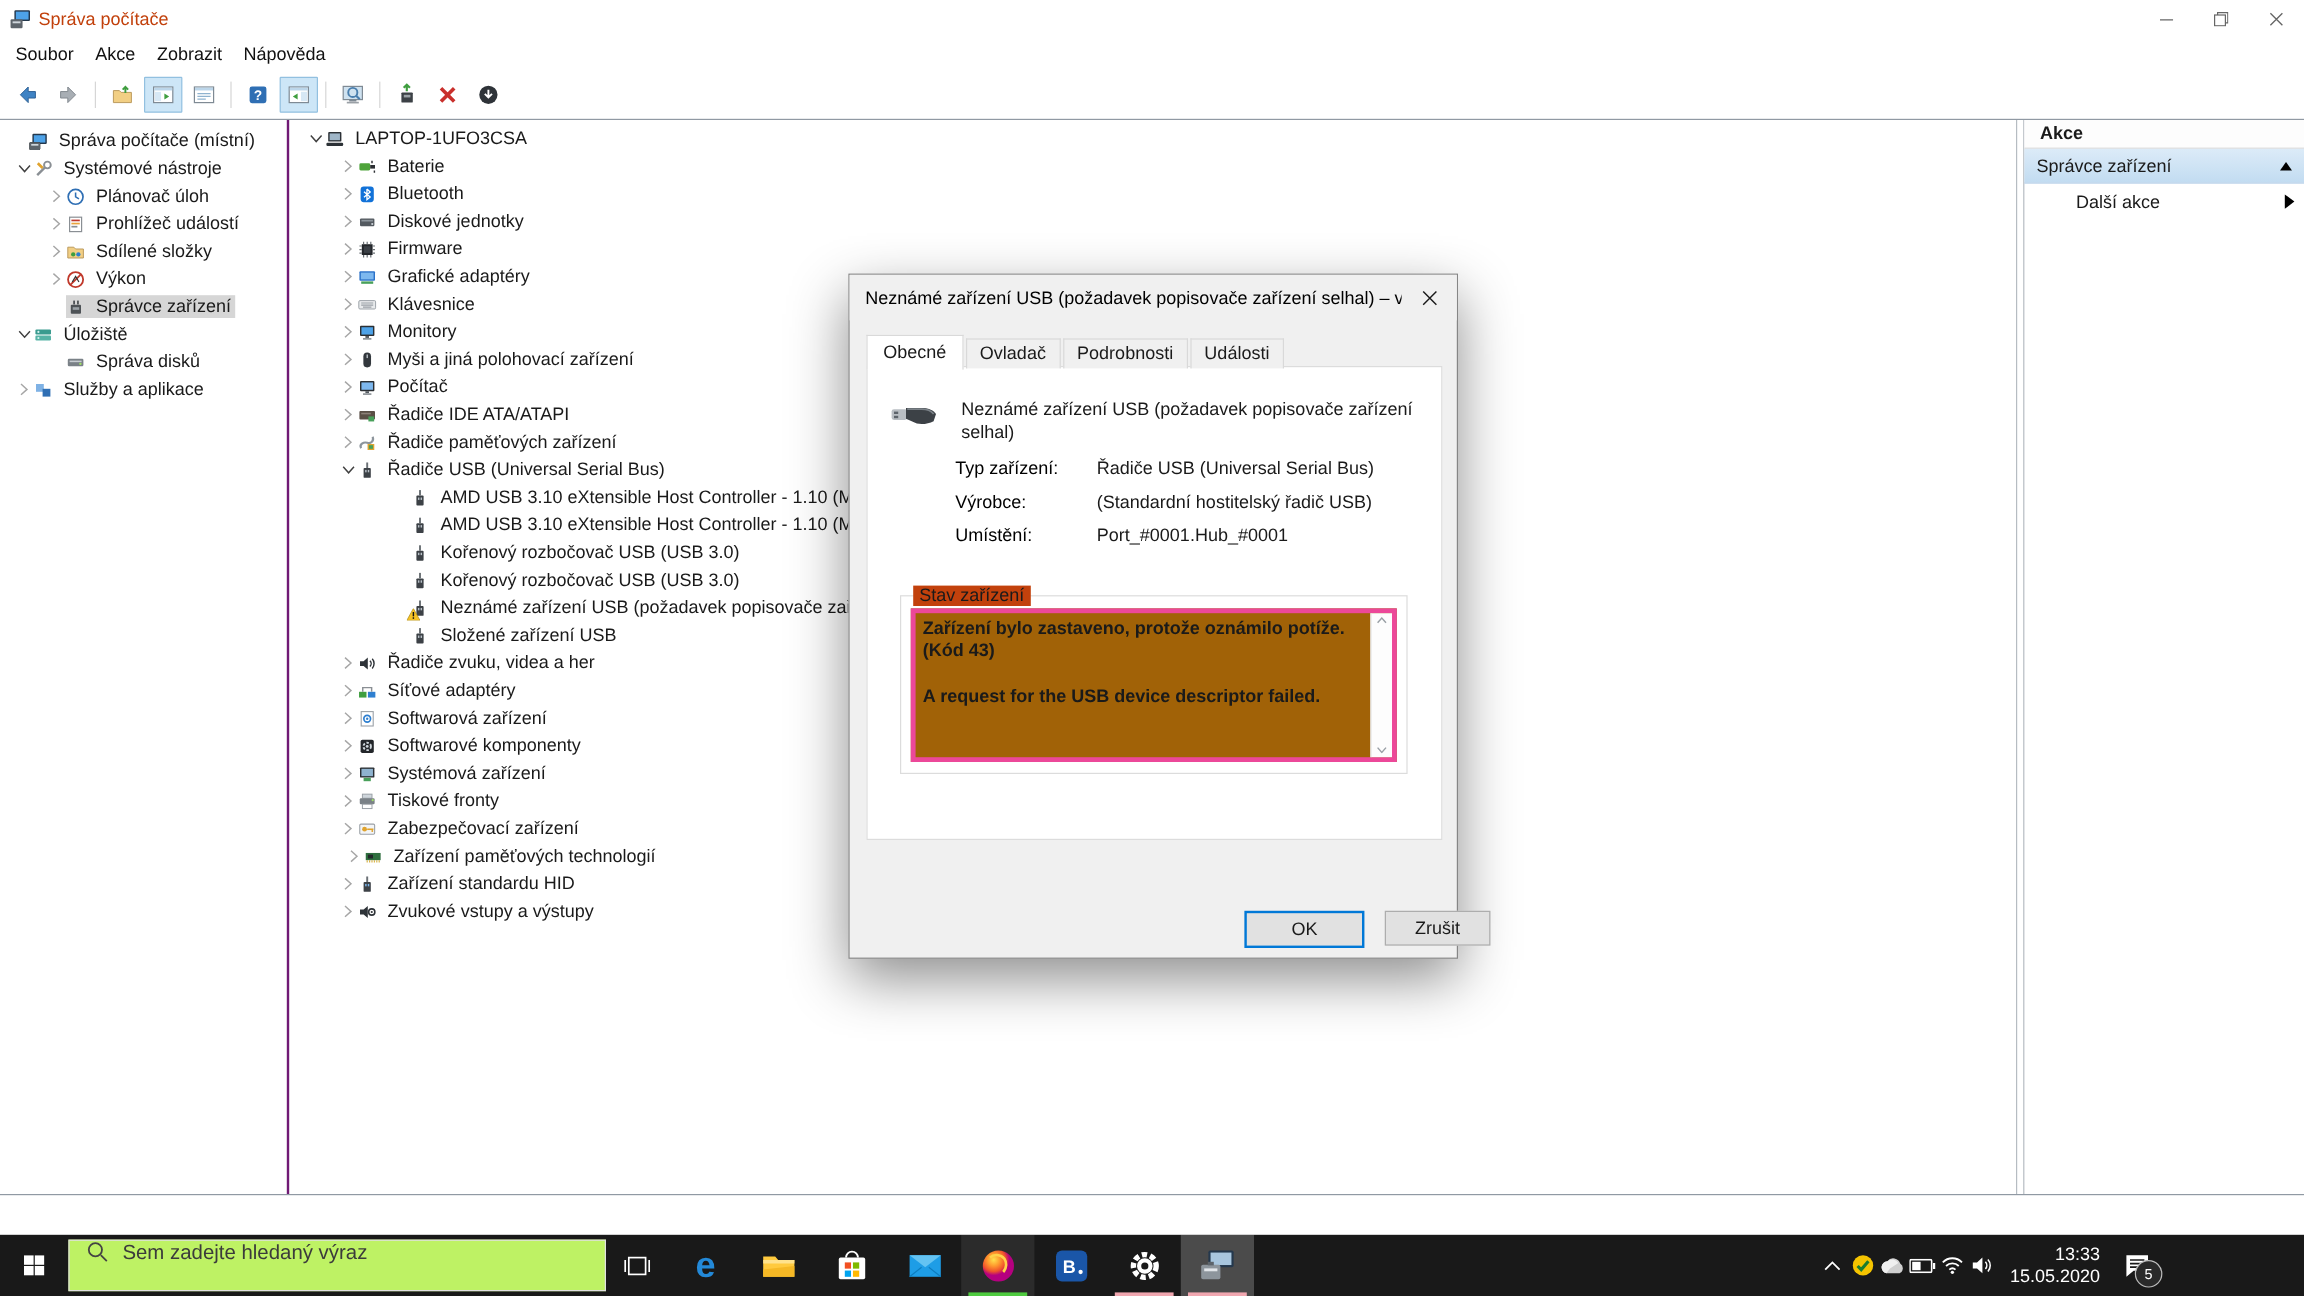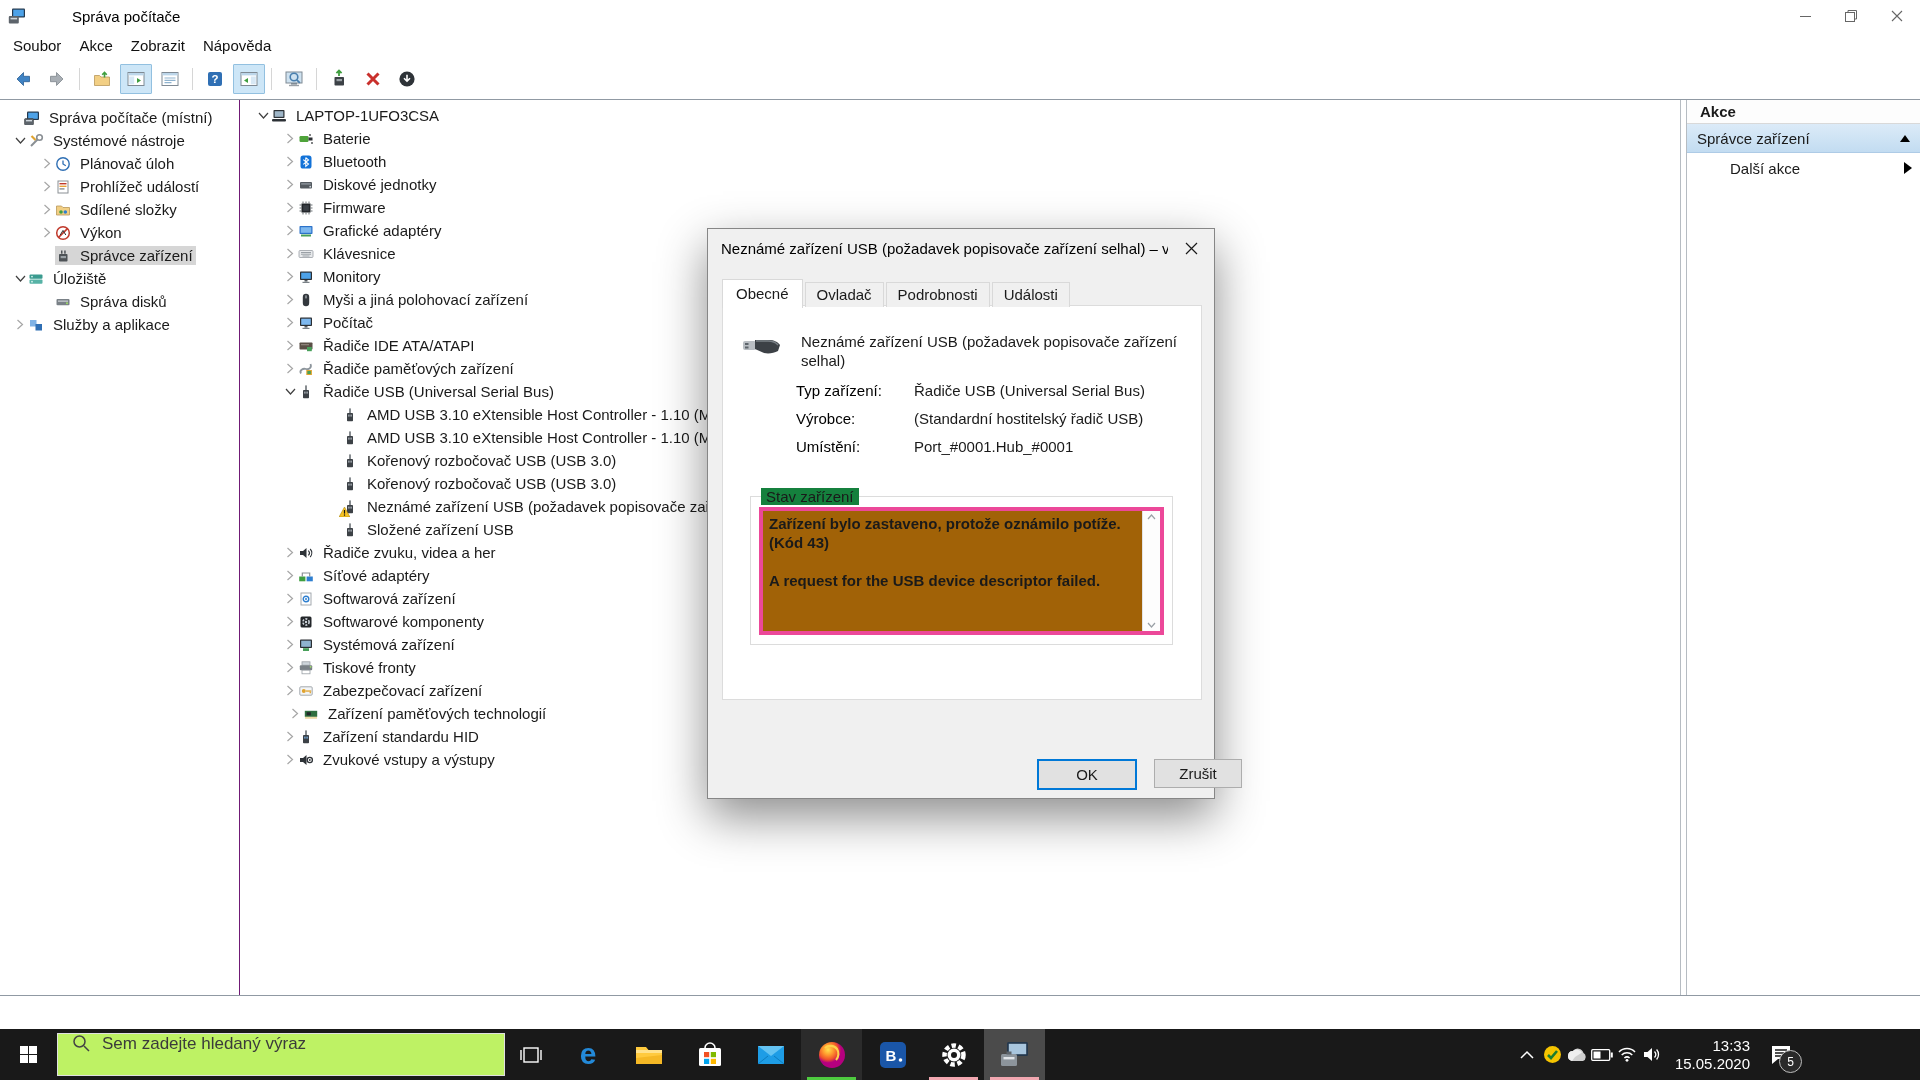--- a/index.html
+++ b/index.html
@@ -3,33 +3,33 @@
 <meta charset="utf-8">
 <style>
   html,body{margin:0;padding:0;background:#000;}
   #screen{position:relative;width:1920px;height:1080px;overflow:hidden;background:#fff;
           font-family:"Liberation Sans",sans-serif;font-size:15px;color:#1a1a1a;-webkit-font-smoothing:antialiased;}
   svg{display:block}
 
   
   .titlebar{position:absolute;left:0;top:0;right:0;height:32px;background:#fff;display:flex;align-items:center;}
   .titlebar .appicon{margin:0 6px 0 8px;}
-  .titlebar .title{color:#000000;font-size:15px;margin-left:40px;}
+  .titlebar .title{color:#c2410c;font-size:15px;}
   .wincontrols{position:absolute;right:0;top:0;height:32px;display:flex;}
   .winbtn{width:46px;height:32px;display:flex;align-items:center;justify-content:center;color:#777;}
   .menubar{position:absolute;left:0;top:32px;right:0;height:26px;background:#fff;display:flex;align-items:center;padding-left:4px;}
   .menu-item{padding:3px 9px;color:#111;}
   .toolbar{position:absolute;left:0;top:58px;right:0;height:41px;background:#fff;display:flex;align-items:center;padding-left:6px;}
   .tb-btn{width:30px;height:28px;margin:0 1px;display:flex;align-items:center;justify-content:center;border:1px solid transparent;border-radius:1px;}
   .tb-btn.toggled{background:#cde6f7;border-color:#92c0e0;}
   .tb-sep{width:1px;height:22px;background:#d6d6d6;margin:0 5px;}
 
   
   .content{position:absolute;left:0;top:99px;width:1920px;height:895px;border-top:1px solid #9099a3;border-bottom:1px solid #9099a3;background:#fff;}
-  .left-pane{position:absolute;left:0;top:0;bottom:0;width:239px;border-right:1px solid #701a75;overflow:hidden;background:#fff;padding-top:6px;}
+  .left-pane{position:absolute;left:0;top:0;bottom:0;width:239px;border-right:3px solid #701a75;overflow:hidden;background:#fff;padding-top:6px;}
   .mid-pane{position:absolute;left:241px;top:0;bottom:0;width:1439px;border-right:1px solid #b6bcc2;overflow:hidden;background:#fff;padding-top:4px;}
   .right-pane{position:absolute;right:0;top:0;bottom:0;width:233px;border-left:1px solid #b6bcc2;background:#fff;}
 
   .tree-row{height:23px;display:flex;align-items:center;white-space:nowrap;}
   .tree-row .chev{width:16px;height:16px;flex:0 0 16px;display:flex;align-items:center;justify-content:center;}
   .tree-row .ticon{width:16px;height:16px;flex:0 0 16px;display:flex;align-items:center;justify-content:center;position:relative;margin-right:6px;}
   .tree-row .lbl{padding:1px 3px;}
   .tree-row .inner{display:flex;align-items:center;}
   .tree-row .inner.selected{background:#d6d6d6;}
   .warnbadge{position:absolute;left:-3px;bottom:-2px;}
@@ -52,21 +52,21 @@
   .dlg-close{width:46px;height:37px;display:flex;align-items:center;justify-content:center;color:#111;}
   .tabs{position:absolute;left:14px;top:49px;display:flex;align-items:flex-end;z-index:2;}
   .tab{border:1px solid #d9d9d9;border-bottom:none;background:#f0f0f0;padding:3px 11px 4px;margin-right:2px;font-size:15px;}
   .tab.active{background:#fff;padding:5px 13px 6px;position:relative;top:1px;border-color:#d9d9d9;}
   .tab-page{position:absolute;left:14px;top:76px;width:478px;height:393px;background:#fff;border:1px solid #dcdcdc;}
   .dev-head{position:absolute;left:18px;top:26px;display:flex;align-items:flex-start;}
   .dev-head .dname{margin-left:18px;width:390px;line-height:19px;}
   .prop-row{position:absolute;left:73px;display:flex;}
   .prop-row .plabel{width:118px;color:#000;}
   .groupbox{position:absolute;left:27px;top:190px;width:421px;height:147px;border:1px solid #dcdcdc;}
-  .groupbox .glab{position:absolute;left:10px;top:-9px;background:#15803d;padding:0 5px;}
+  .groupbox .glab{position:absolute;left:10px;top:-9px;background:#c2410c;padding:0 5px;}
   .statusbox{position:absolute;left:8px;top:10px;right:8px;bottom:9px;border:4px solid #ec4899;background:#a16207;display:flex;font-weight:bold;}
   .statusbox .stext{flex:1;padding:3px 6px;white-space:pre-line;line-height:19px;}
   .vscroll{width:17px;border-left:1px solid #e4e4e4;background:#fdfdfd;display:flex;flex-direction:column;justify-content:space-between;align-items:center;padding:3px 0;color:#9aa0a6;}
   .dlg-btn{position:absolute;top:530px;height:27px;background:#e1e1e1;border:1px solid #adadad;display:flex;align-items:center;justify-content:center;font-size:15px;}
   .dlg-btn.default{border:2px solid #0078d7;}
   #ok-btn{left:329px;width:96px;}
   #cancel-btn{left:446px;width:86px;}
 
   
   .taskbar{position:absolute;left:0;bottom:0;width:1920px;height:51px;background:#191919;z-index:100;display:flex;align-items:stretch;}

